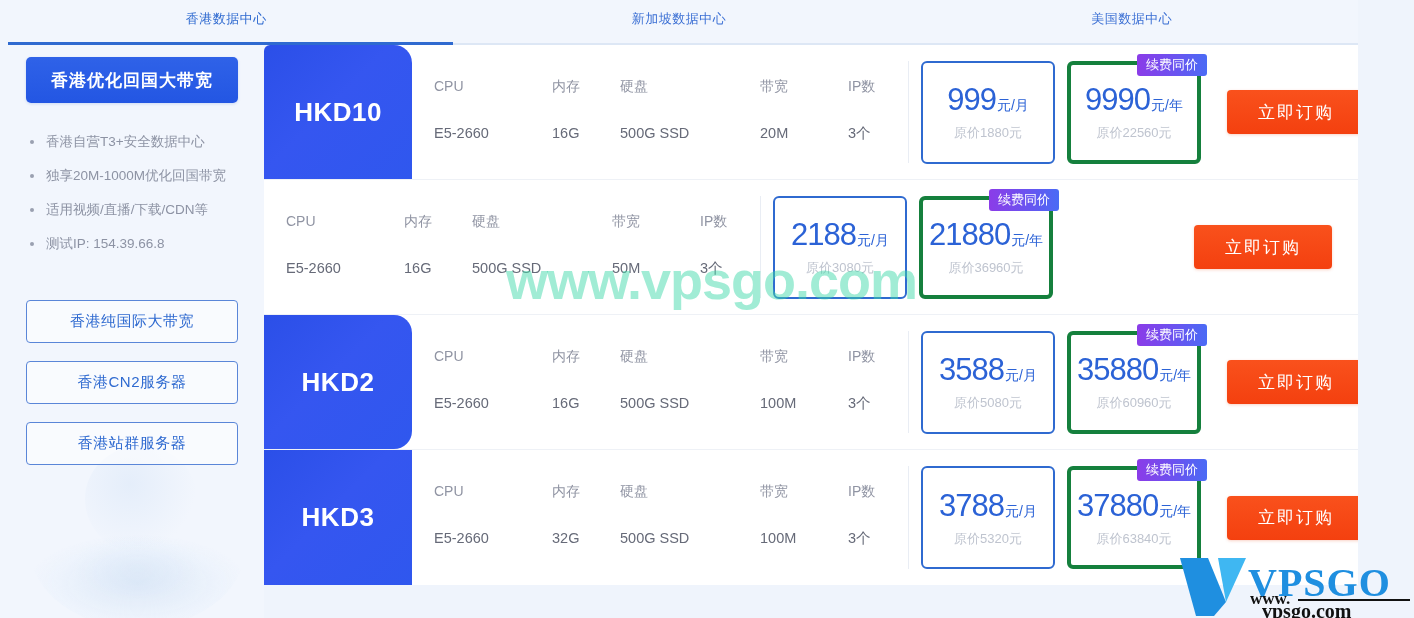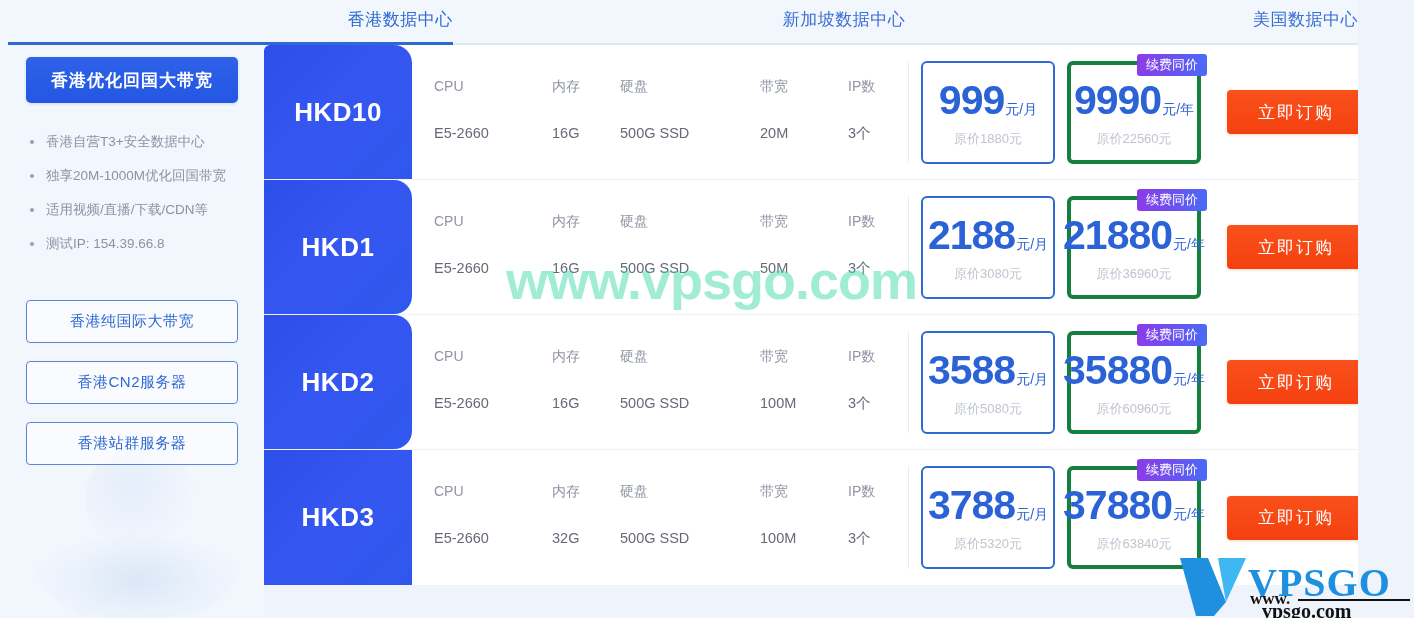--- a/index.html
+++ b/index.html
@@ -22,22 +22,22 @@
     content: "";
     position: absolute;
     left: 8px; right: 0; bottom: 0;
     height: 2px;
     background: #dde7f5;
   }
   .tab {
     flex: 1;
     display: flex;
     align-items: center;
-    justify-content: flex-end;
-    font-size: 17px;
+    justify-content: center;
+    font-size: 13px;
     color: #3b6fd4;
     letter-spacing: 0.5px;
     position: relative;
     cursor: pointer;
     padding-bottom: 7px;
   }
   .tab.active { color: #2f6ad0; }
   .tab.active::after {
     content: "";
     position: absolute;
@@ -226,22 +226,22 @@
   .price-box.yearly {
     border: 4px solid #15803d;
   }
   .price-main {
     display: flex;
     align-items: baseline;
     color: #2b62d6;
     white-space: nowrap;
   }
   .price-num {
-    font-size: 41px;
-    font-weight: bold;
+    font-size: 31px;
+    font-weight: normal;
     letter-spacing: -1px;
   }
   .price-unit {
     font-size: 14px;
     margin-left: 1px;
   }
   .price-orig {
     margin-top: 6px;
     font-size: 13px;
     color: #bfc4cf;
@@ -391,23 +391,20 @@
             </div>
             <div class="price-orig">原价22560元</div>
           </div>
         </div>
         <div class="order-wrap">
           <button class="order-btn">立即订购</button>
         </div>
       </div>
 
       <div class="row r2">
-        <div class="plan-badge">
-          <span>HKD1</span>
-        </div>
         <div class="specs">
           <div class="spec-col c-cpu">
             <span class="spec-h">CPU</span>
             <span class="spec-v">E5-2660</span>
           </div>
           <div class="spec-col c-mem">
             <span class="spec-h">内存</span>
             <span class="spec-v">16G</span>
           </div>
           <div class="spec-col c-disk">

